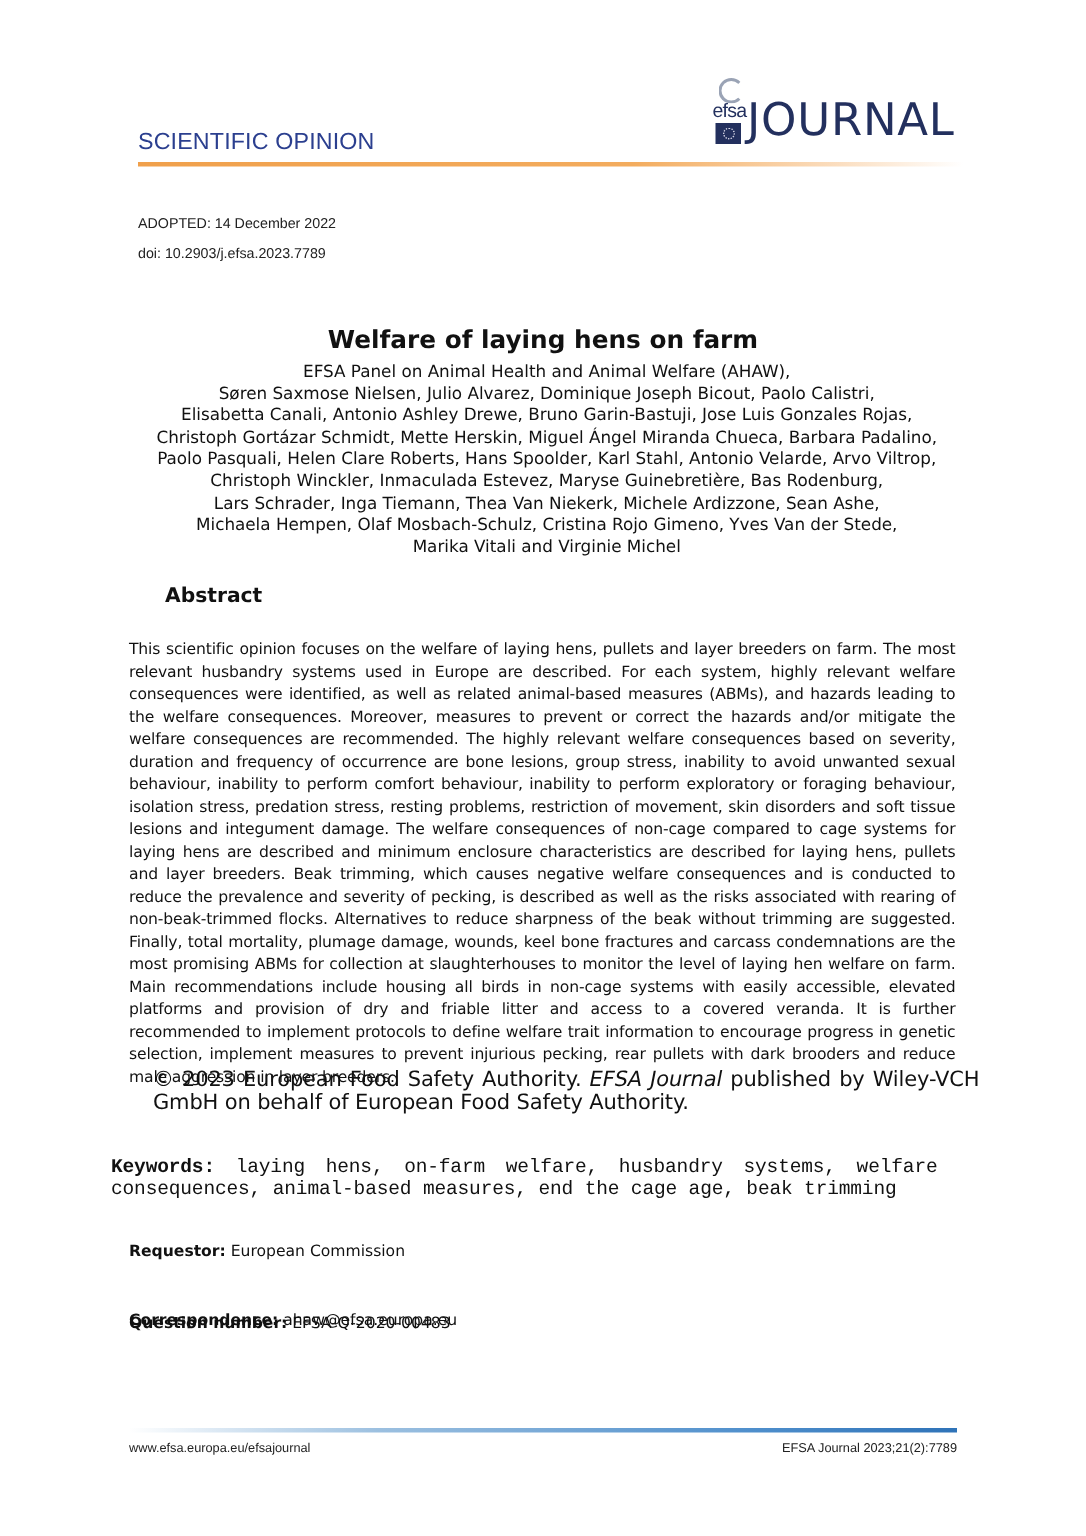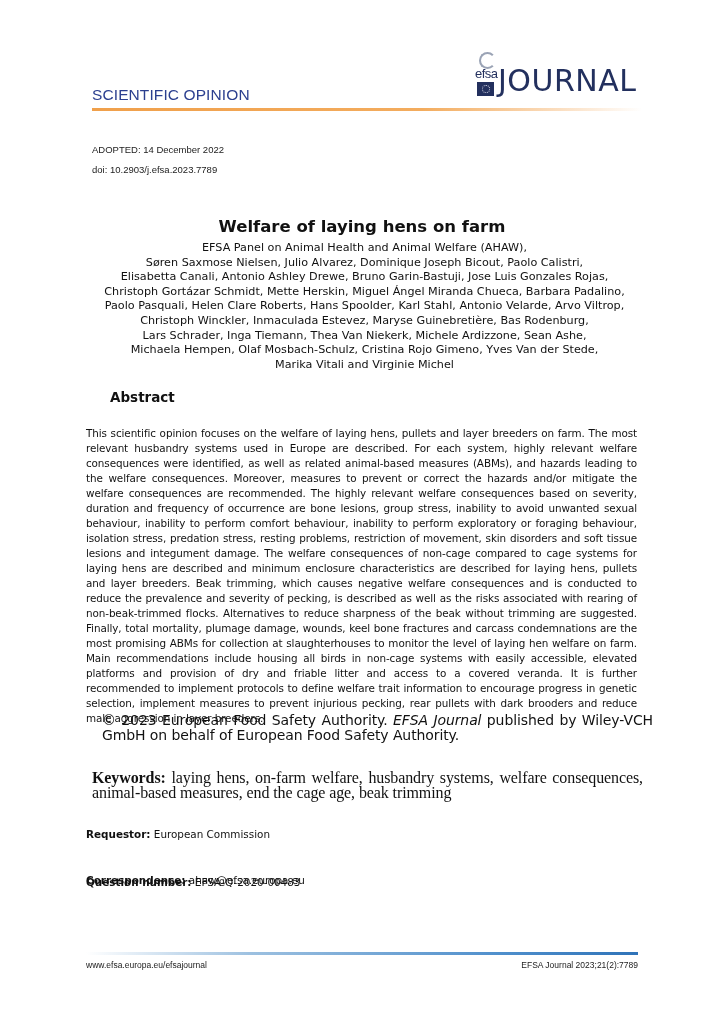--- a/index.html
+++ b/index.html
@@ -12,21 +12,21 @@
   .logo-efsa .efsa-swirl { position: absolute; left: 17px; top: 2px; width: 13px; height: 13px; border: 2px solid #9aa3b5; border-radius: 50%; border-right-color: transparent; }
   .logo-efsa .efsa-flag { position: absolute; left: 15px; top: 32px; width: 17px; height: 14px; background: #23305e; }
   .logo-efsa .efsa-flag::after { content: ""; position: absolute; left: 5px; top: 3px; width: 6px; height: 6px; border: 1px dotted #d8d8e8; border-radius: 50%; }
   .logo-journal { font-family: "DejaVu Sans", sans-serif; font-size: 30px; color: #23305e; letter-spacing: 0.5px; line-height: 1; padding-bottom: 4px; }
   .meta { position: absolute; left: 92px; font-family: "Liberation Sans", sans-serif; font-size: 9.5px; color: #222; }
   .title { position: absolute; left: 0; width: 724px; top: 217px; text-align: center; font-family: "DejaVu Sans", sans-serif; font-weight: bold; font-size: 16.5px; color: #111; }
   .authors { position: absolute; left: 92px; width: 545px; top: 241px; text-align: center; font-family: "DejaVu Sans", sans-serif; font-size: 11.2px; line-height: 14.6px; color: #111; }
   .abstract-heading { position: absolute; left: 86px; top: 389px; font-family: "DejaVu Sans", sans-serif; font-weight: bold; font-size: 13.5px; color: #111; margin-left: 24px; }
   .abstract-body { position: absolute; left: 86px; width: 551px; top: 410px; text-align: justify; font-family: "DejaVu Sans", sans-serif; font-size: 10.4px; line-height: 15px; color: #111; letter-spacing: -0.1px; margin-top: 16px; }
   .copyright { position: absolute; left: 102px; width: 551px; top: 713px; text-align: justify; font-family: "DejaVu Sans", sans-serif; font-size: 14px; line-height: 15px; color: #111; letter-spacing: -0.1px; }
-  .keywords { position: absolute; left: 92px; width: 551px; top: 770px; text-align: justify; font-family: Liberation Serif, serif; font-size: 16px; line-height: 15px; color: #111; letter-spacing: -0.1px; }
+  .keywords { position: absolute; left: 74px; width: 551px; top: 770px; text-align: justify; font-family: Liberation Mono, monospace; font-size: 13px; line-height: 15px; color: #111; letter-spacing: -0.1px; }
   .info-line { position: absolute; left: 86px; font-family: "DejaVu Sans", sans-serif; font-size: 10.4px; color: #111; }
   b { font-weight: bold; }
   .footer-rule { position: absolute; left: 86px; top: 952px; width: 552px; height: 3px; background: linear-gradient(to right, rgba(255,255,255,0) 0%, #9cc0e0 30%, #4f8fcc 75%, #2f73b8 100%); }
   .footer-left { position: absolute; left: 86px; top: 960px; font-family: "Liberation Sans", sans-serif; font-size: 8.5px; color: #222; }
   .footer-right { position: absolute; right: 86px; top: 960px; font-family: "Liberation Sans", sans-serif; font-size: 8.5px; color: #222; }
 </style>
 </head>
 <body>
 
 <div class="header-label">SCIENTIFIC OPINION</div>

